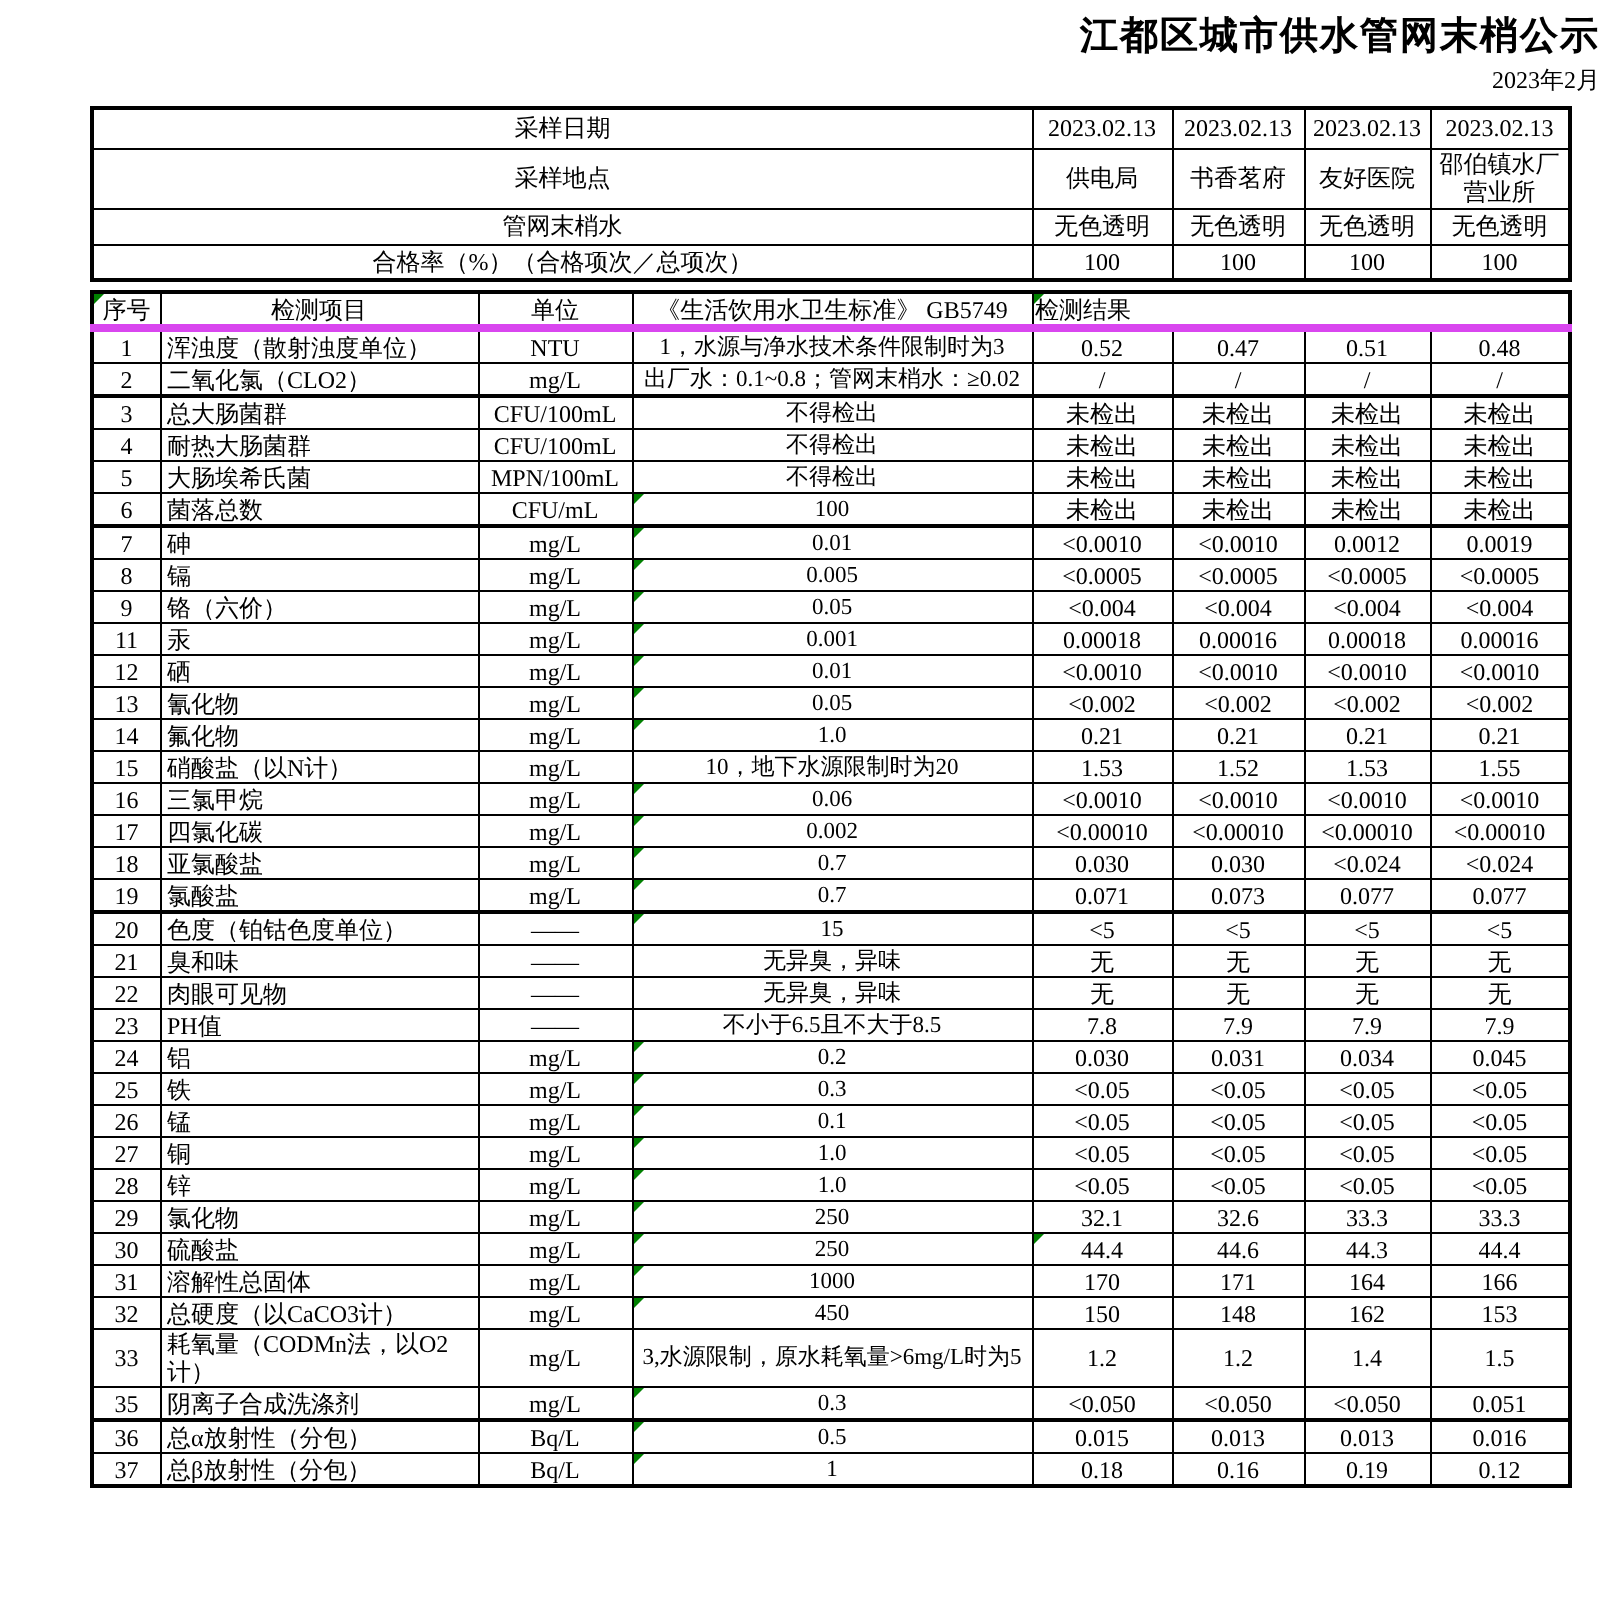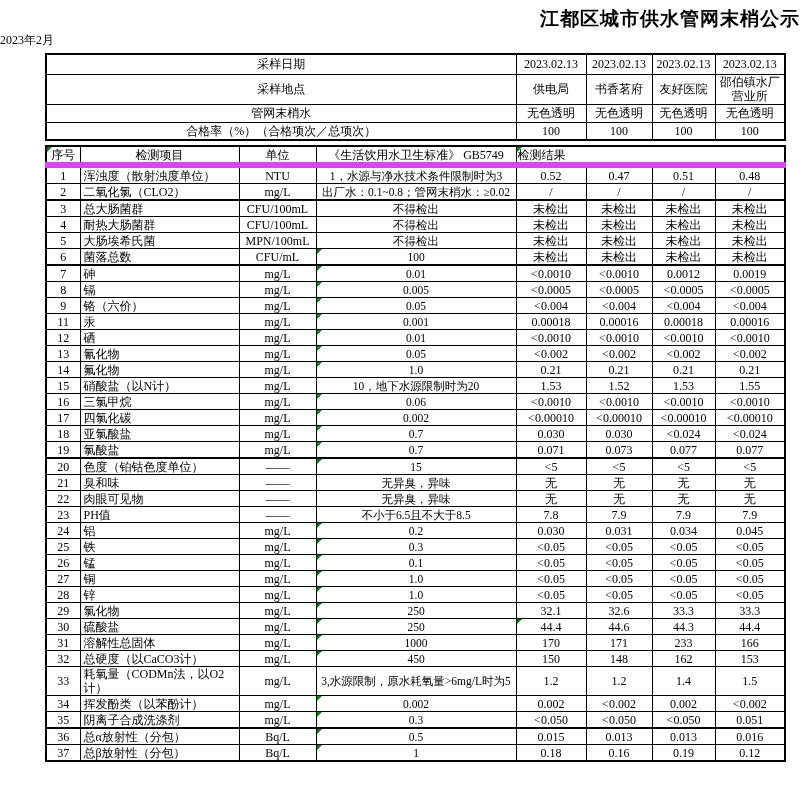--- a/index.html
+++ b/index.html
@@ -4,36 +4,36 @@
 <style>
   html,body{margin:0;padding:0;background:#fff;}
   body{
     width:800px;height:805px;overflow:hidden;color:#000;
     font-family:"Liberation Serif","DejaVu Serif",serif;
   }
   .title{
     text-align:right;font-weight:bold;font-size:19px;line-height:24px;
     padding-top:7px;letter-spacing:1px;
   }
-  .subtitle{text-align:left;font-size:12px;line-height:15px;margin-top:2px;}
+  .subtitle{text-align:right;font-size:12px;line-height:15px;margin-top:2px;}
   .tables{margin:5px 0 0 25px;width:741px;padding-left:20px;}
   table{
     border-collapse:collapse;table-layout:fixed;width:739px;
     border:2px solid #000;
   }
   td{
     border:1px solid #000;text-align:center;vertical-align:middle;
     font-size:12px;line-height:14px;padding:0 1px;position:relative;
     overflow:hidden;
   }
   .gap{height:4px;}
   
   .hdr-label{text-align:center;}
   
-  .colhead td{height:35px;border-bottom:6px solid #d946ef;}
+  .colhead td{height:35px;border-bottom:4px solid #d946ef;}
   .main td{height:15px;}
   .c-item{text-align:left;padding-left:3px;margin-top:14px;}
   .c-std{font-size:11.5px;white-space:nowrap;}
   .result-head{text-align:left;padding-right:8px;}
   .group-top td{border-top:2px solid #000;}
   .mark-right{border-right:2px solid #000 !important;}
   .flag{
     position:absolute;top:0;left:0;width:0;height:0;
     border-top:5px solid #008000;border-right:5px solid transparent;
   }
@@ -402,21 +402,21 @@
           <td class="c-res">44.3</td>
           <td class="c-res">44.4</td>
         </tr>
         <tr>
           <td class="c-no">31</td>
           <td class="c-item">溶解性总固体</td>
           <td class="c-unit">mg/L</td>
           <td class="c-std"><span class="flag"></span>1000</td>
           <td class="c-res">170</td>
           <td class="c-res">171</td>
-          <td class="c-res">233</td>
+          <td class="c-res">164</td>
           <td class="c-res">166</td>
         </tr>
         <tr>
           <td class="c-no">32</td>
           <td class="c-item">总硬度（以CaCO3计）</td>
           <td class="c-unit">mg/L</td>
           <td class="c-std"><span class="flag"></span>450</td>
           <td class="c-res">150</td>
           <td class="c-res">148</td>
           <td class="c-res">162</td>
@@ -424,30 +424,20 @@
         </tr>
         <tr>
           <td class="c-no">33</td>
           <td class="c-item">耗氧量（CODMn法，以O2计）</td>
           <td class="c-unit">mg/L</td>
           <td class="c-std">3,水源限制，原水耗氧量&gt;6mg/L时为5</td>
           <td class="c-res">1.2</td>
           <td class="c-res">1.2</td>
           <td class="c-res">1.4</td>
           <td class="c-res">1.5</td>
-        </tr>
-        <tr>
-          <td class="c-no">34</td>
-          <td class="c-item">挥发酚类（以苯酚计）</td>
-          <td class="c-unit">mg/L</td>
-          <td class="c-std"><span class="flag"></span>0.002</td>
-          <td class="c-res">0.002</td>
-          <td class="c-res">&lt;0.002</td>
-          <td class="c-res">0.002</td>
-          <td class="c-res">&lt;0.002</td>
         </tr>
         <tr>
           <td class="c-no">35</td>
           <td class="c-item">阴离子合成洗涤剂</td>
           <td class="c-unit">mg/L</td>
           <td class="c-std"><span class="flag"></span>0.3</td>
           <td class="c-res">&lt;0.050</td>
           <td class="c-res">&lt;0.050</td>
           <td class="c-res">&lt;0.050</td>
           <td class="c-res">0.051</td>

